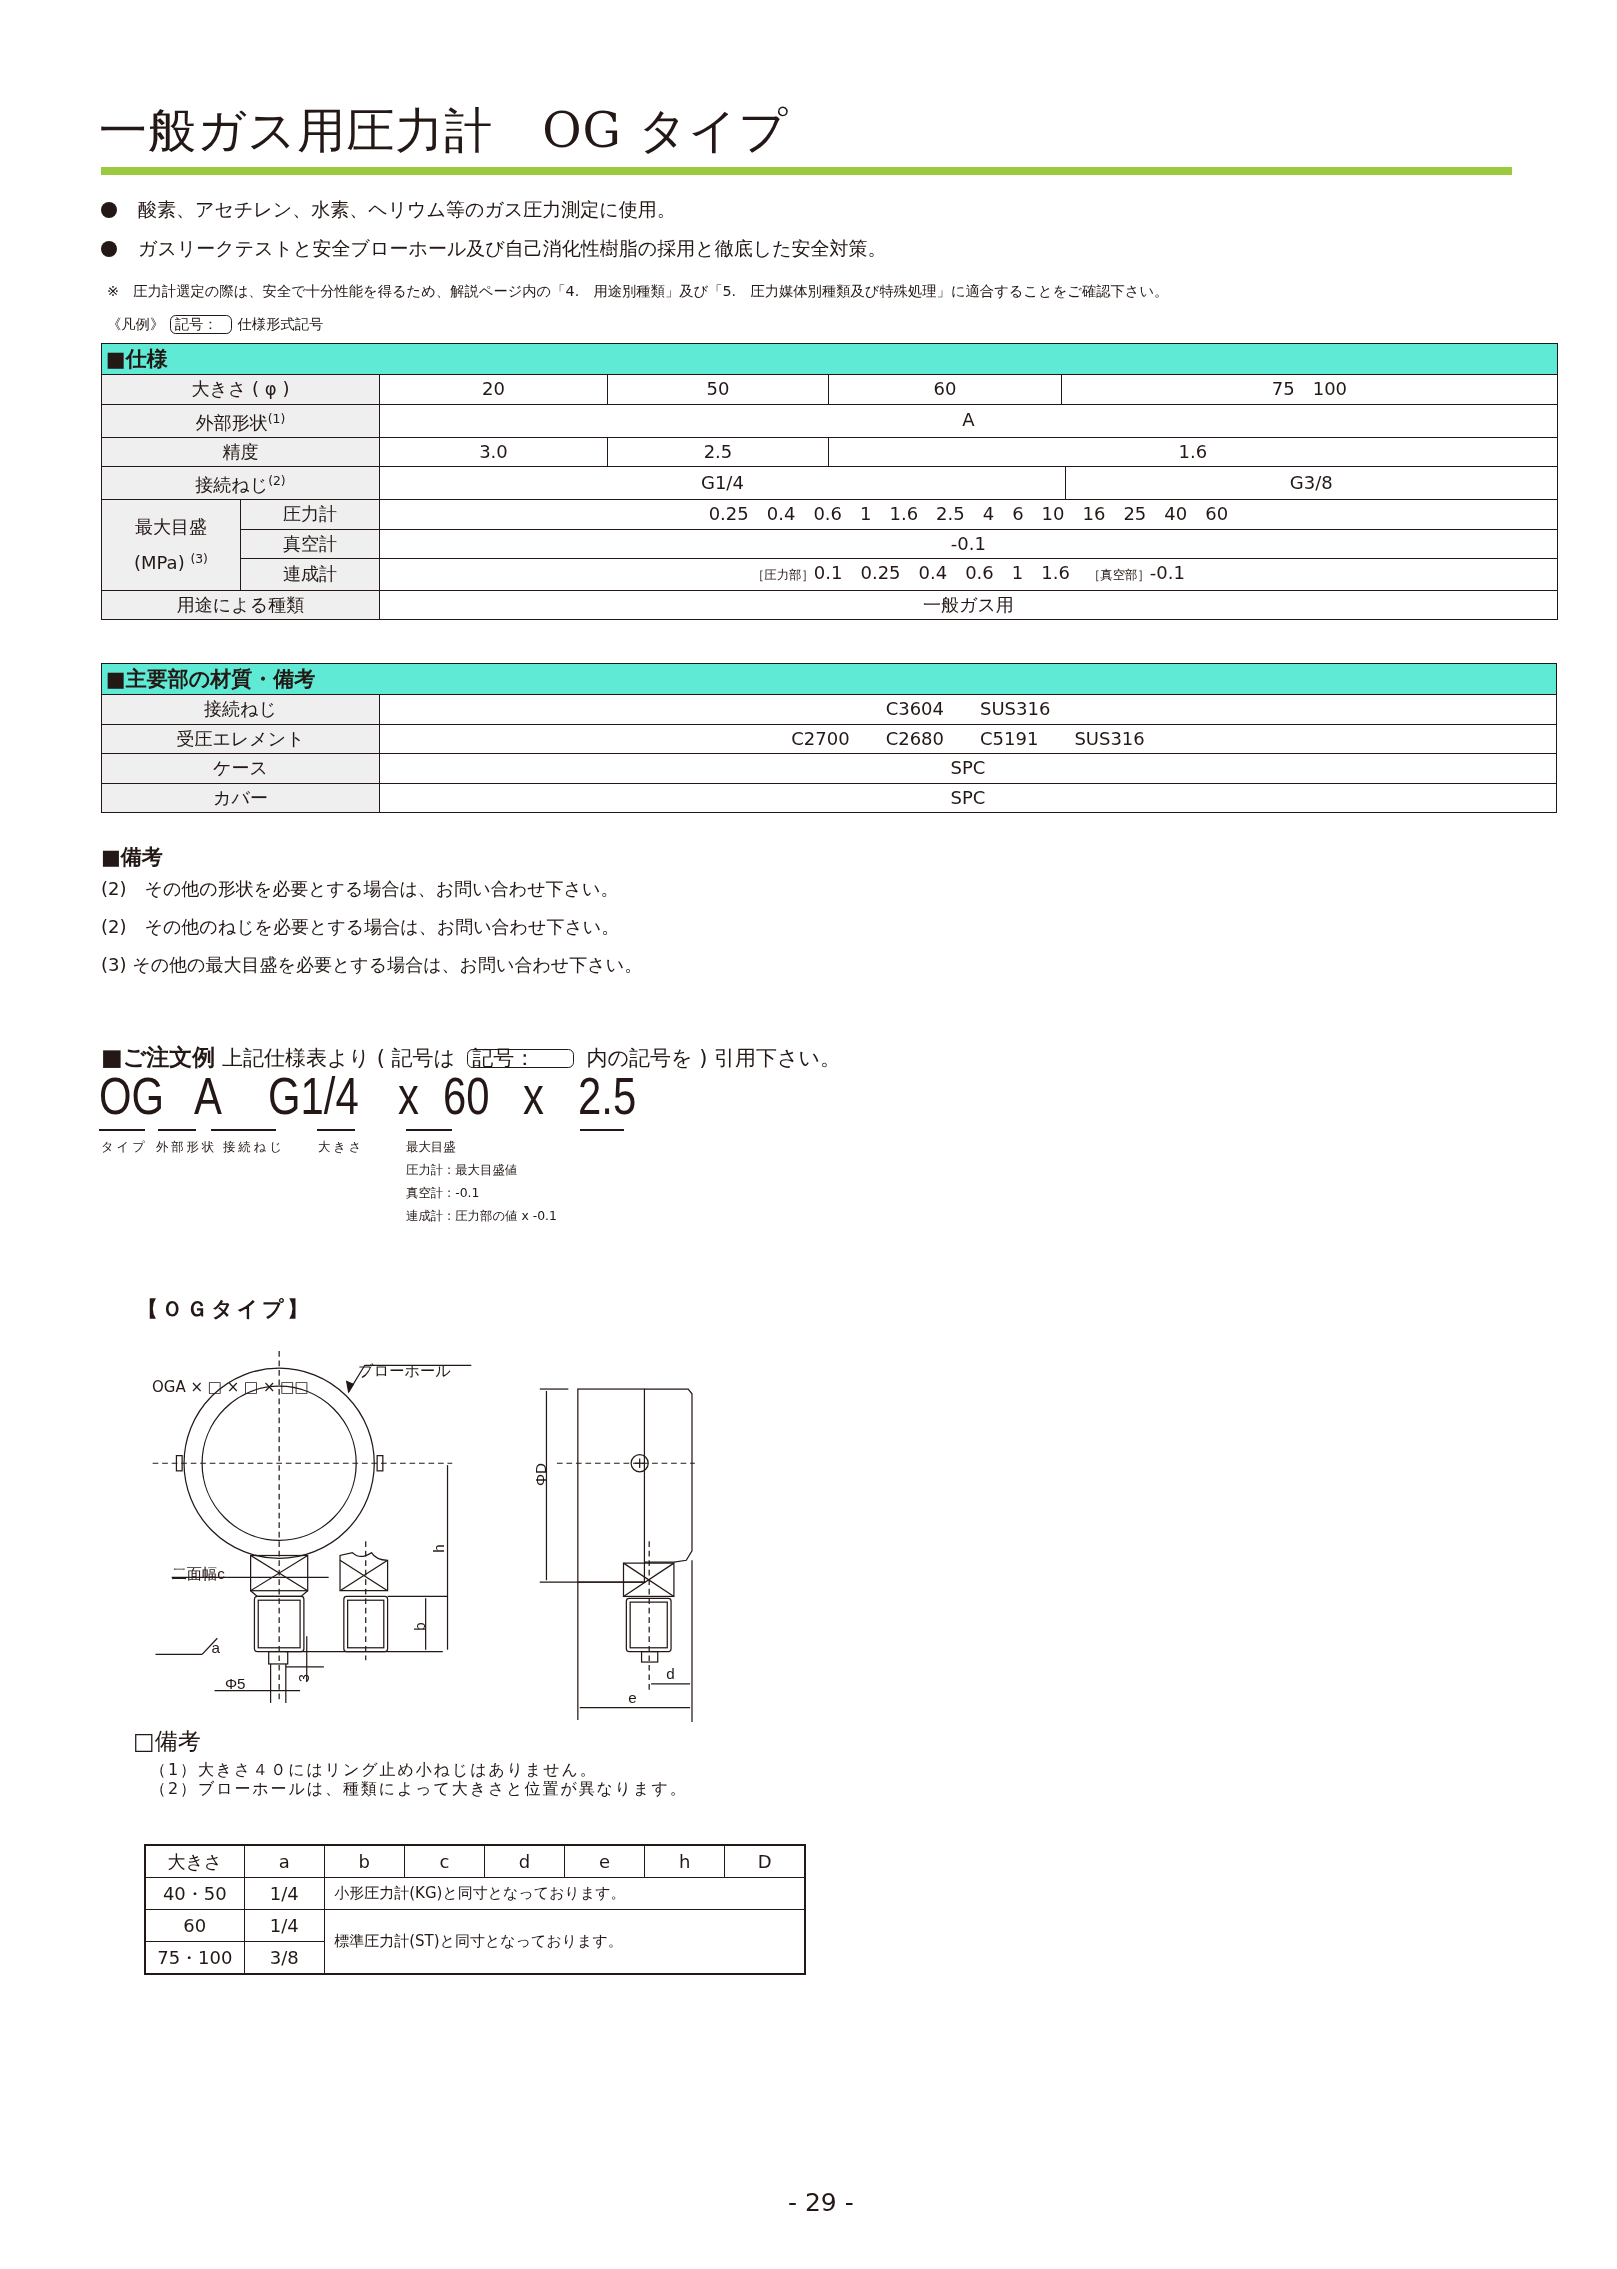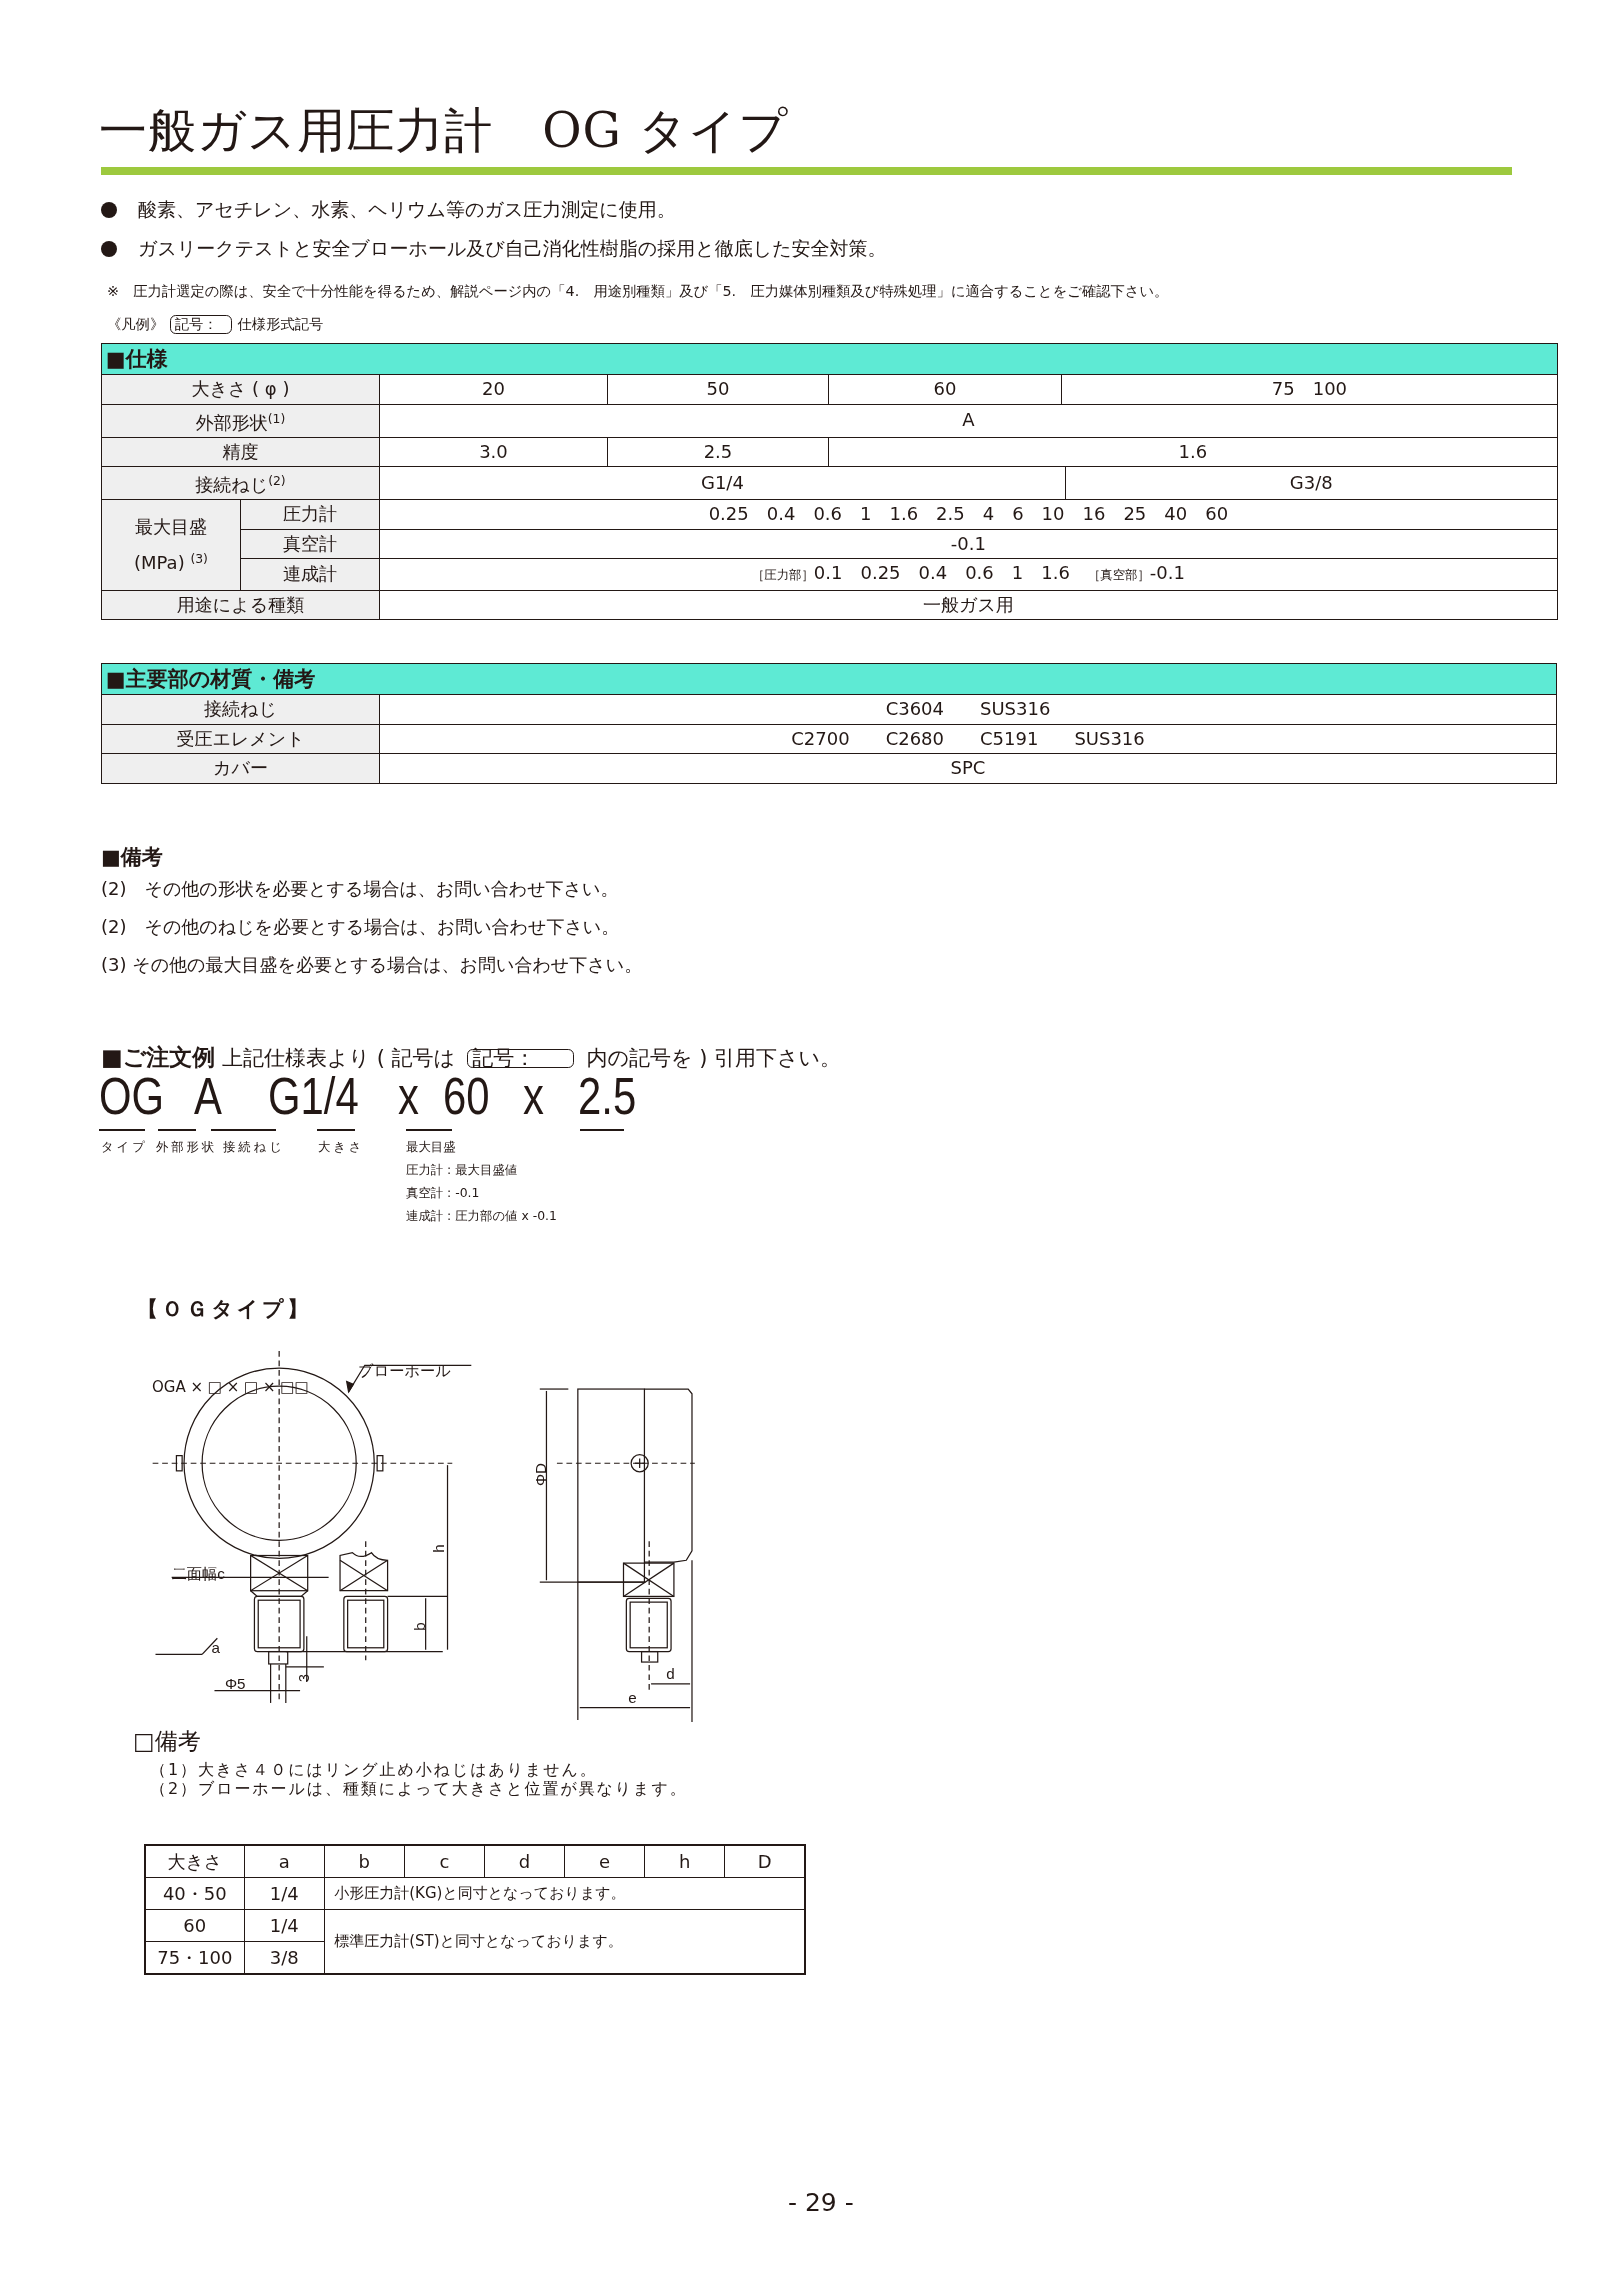--- a/index.html
+++ b/index.html
@@ -114,20 +114,24 @@
       </tr>
   <tr>
         <td class="h">接続ねじ</td>
         <td>C3604　　SUS316</td>
       </tr>
   <tr>
         <td class="h">受圧エレメント</td>
         <td>C2700　　C2680　　C5191　　SUS316</td>
       </tr>
   <tr>
+        <td class="h">ケース</td>
+        <td>SPC</td>
+      </tr>
+  <tr>
         <td class="h">カバー</td>
         <td>SPC</td>
       </tr>
 </tbody>
   </table>
 
 <div class="abs remarks-title">■備考</div>
 <div class="abs remark" style="top:877px">(2)　その他の形状を必要とする場合は、お問い合わせ下さい。</div>
 <div class="abs remark" style="top:915px">(2)　その他のねじを必要とする場合は、お問い合わせ下さい。</div>
 <div class="abs remark" style="top:953px">(3)  その他の最大目盛を必要とする場合は、お問い合わせ下さい。</div>

